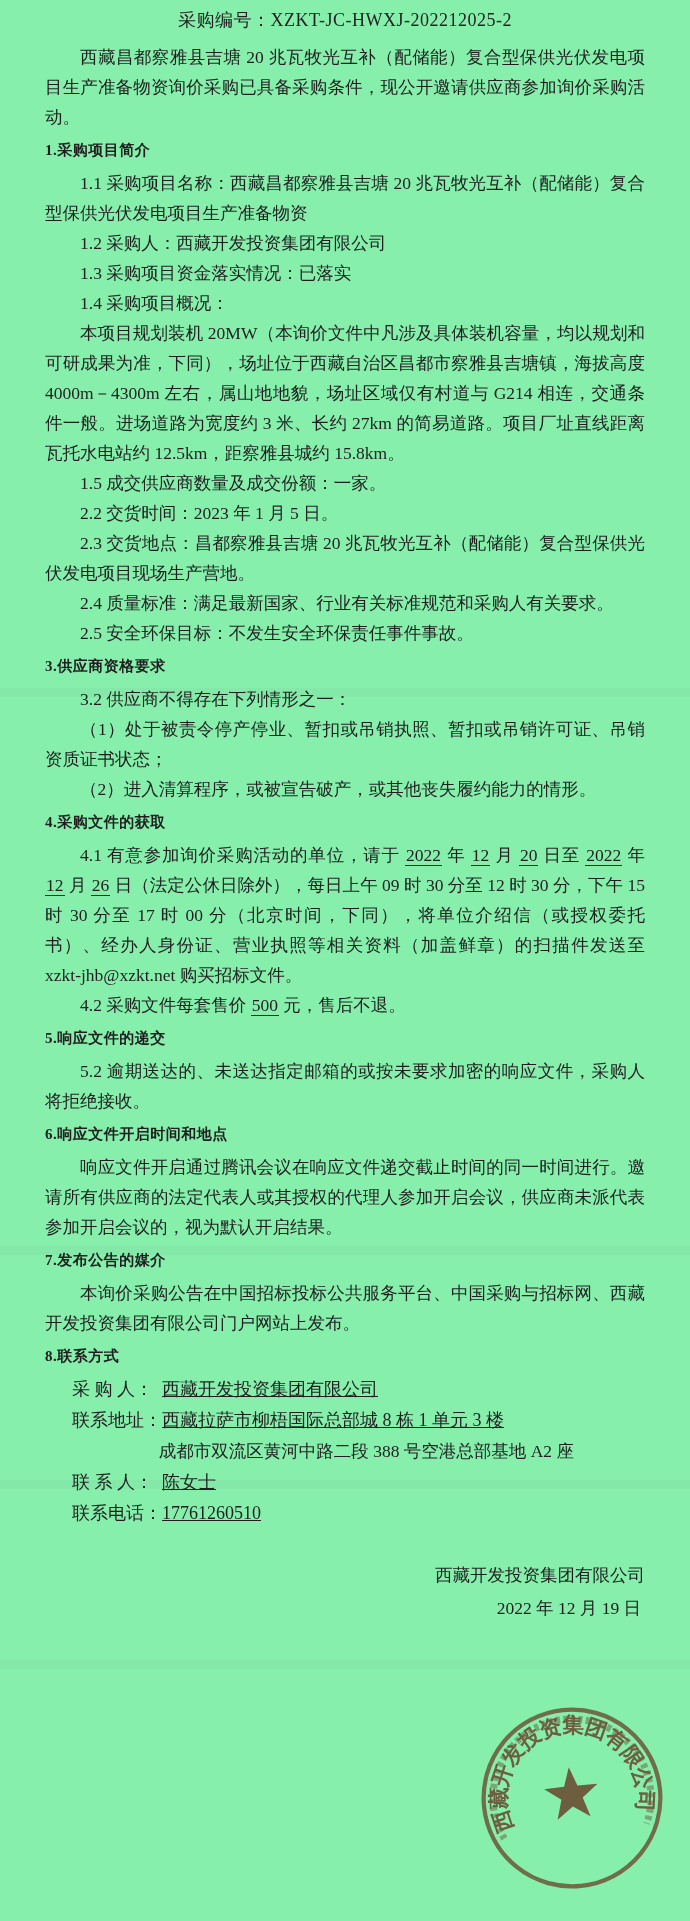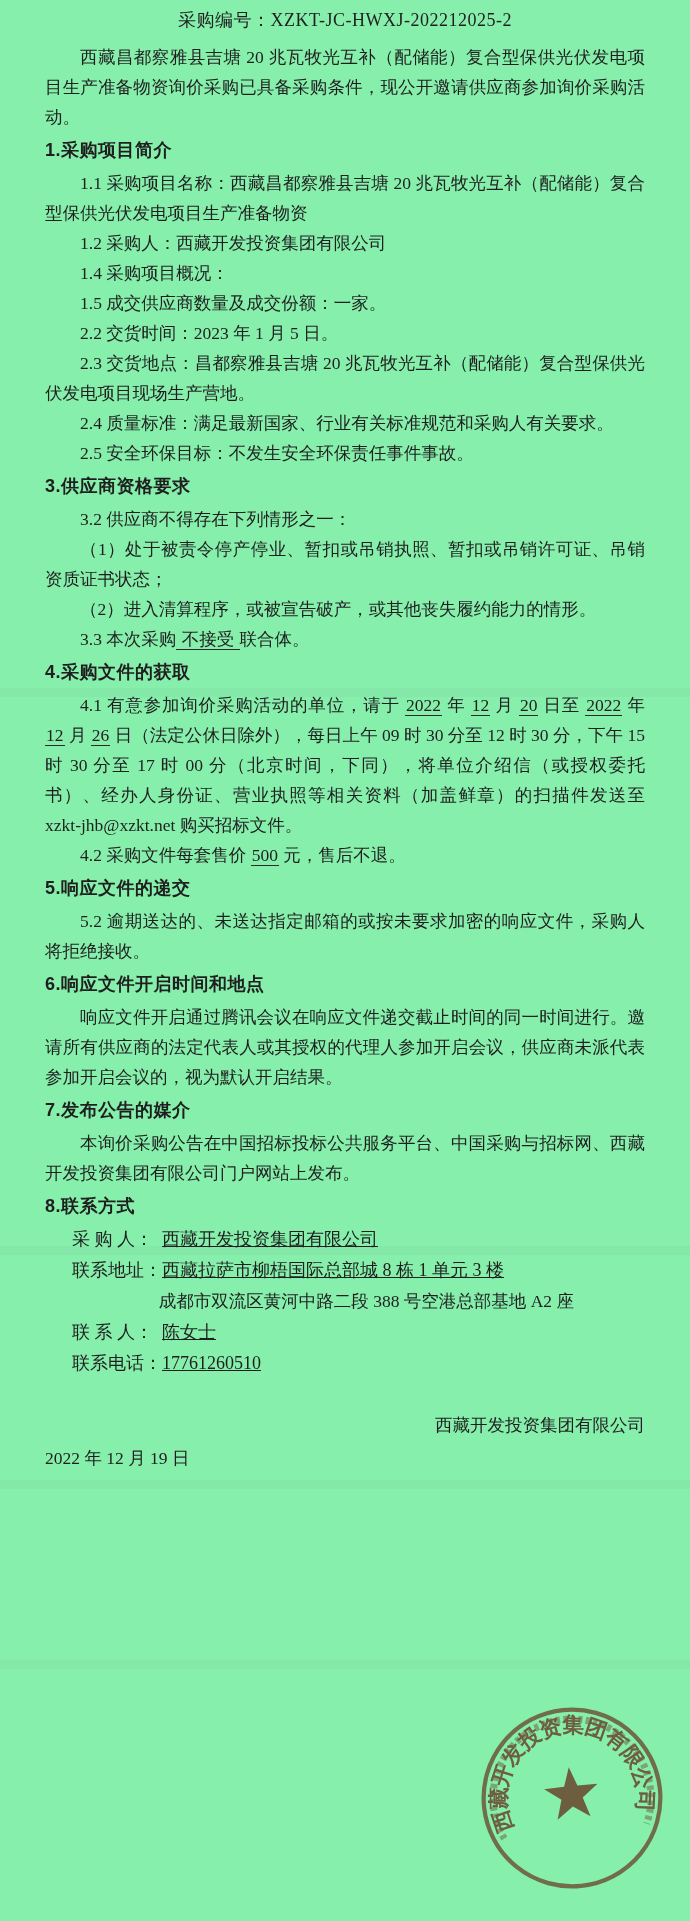--- a/index.html
+++ b/index.html
@@ -25,23 +25,23 @@
   }
   .doc-body { position: relative; }
   .docno {
     text-align: center;
     font-size: 18px;
     line-height: 30px;
     margin: 0 0 7px 0;
     letter-spacing: 0.5px;
   }
   .h {
-    font-family: Liberation Sans, sans-serif;
+    font-family: Liberation Serif, serif;
     font-weight: 700;
-    font-size: 18px;
+    font-size: 15px;
     line-height: 30px;
     margin: 3px 0 3px 0;
     letter-spacing: 0.5px;
   }
   .p {
     font-size: 17.5px;
     line-height: 30px;
     margin: 0;
     text-indent: 2em;
     text-align: justify;
@@ -70,21 +70,21 @@
     margin: 30px 0 0 0;
     font-size: 17.5px;
     line-height: 33px;
     text-align: right;
     text-indent: 0;
   }
   .sign-date {
     margin: 0;
     font-size: 17.5px;
     line-height: 33px;
-    text-align: left;
+    text-align: right;
     text-indent: 0;
     padding-right: 4px;
   }
   .stamp {
     position: absolute;
     left: 478px;
     top: 1704px;
     width: 188px;
     height: 188px;
     color: #c5413a;
@@ -107,31 +107,32 @@
   <div class="band" style="top:1246px"></div>
   <div class="band" style="top:1480px"></div>
   <div class="band" style="top:1660px"></div>
 
   <div class="doc-body">
       <p class="docno"><span>采购编号：XZKT-JC-HWXJ-202212025-2</span></p>
       <p class="p"><span>西藏昌都察雅县吉塘 20 兆瓦牧光互补（配储能）复合型保供光伏发电项目生产准备物资询价采购已具备采购条件，现公开邀请供应商参加询价采购活动。</span></p>
       <h2 class="h"><span>1.采购项目简介</span></h2>
       <p class="p"><span>1.1 采购项目名称：西藏昌都察雅县吉塘 20 兆瓦牧光互补（配储能）复合型保供光伏发电项目生产准备物资</span></p>
       <p class="p"><span>1.2 采购人：西藏开发投资集团有限公司</span></p>
+      <p class="p"><span>1.3 采购项目资金落实情况：已落实</span></p>
       <p class="p"><span>1.4 采购项目概况：</span></p>
+      <p class="p"><span>本项目规划装机 20MW（本询价文件中凡涉及具体装机容量，均以规划和可研成果为准，下同），场址位于西藏自治区昌都市察雅县吉塘镇，海拔高度 4000m－4300m 左右，属山地地貌，场址区域仅有村道与 G214 相连，交通条件一般。进场道路为宽度约 3 米、长约 27km 的简易道路。项目厂址直线距离瓦托水电站约 12.5km，距察雅县城约 15.8km。</span></p>
       <p class="p"><span>1.5 成交供应商数量及成交份额：一家。</span></p>
       <p class="p"><span>2.2 交货时间：2023 年 1 月 5 日。</span></p>
       <p class="p"><span>2.3 交货地点：昌都察雅县吉塘 20 兆瓦牧光互补（配储能）复合型保供光伏发电项目现场生产营地。</span></p>
       <p class="p"><span>2.4 质量标准：满足最新国家、行业有关标准规范和采购人有关要求。</span></p>
       <p class="p"><span>2.5 安全环保目标：不发生安全环保责任事件事故。</span></p>
       <h2 class="h"><span>3.供应商资格要求</span></h2>
       <p class="p"><span>3.2 供应商不得存在下列情形之一：</span></p>
       <p class="p"><span>（1）处于被责令停产停业、暂扣或吊销执照、暂扣或吊销许可证、吊销资质证书状态；</span></p>
       <p class="p"><span>（2）进入清算程序，或被宣告破产，或其他丧失履约能力的情形。</span></p>
-      <p class="p"><span>3.3 本次采购</span><span class="u"> 不接受 </span><span>联合体。</span></p>
       <h2 class="h"><span>4.采购文件的获取</span></h2>
       <p class="p"><span>4.1 有意参加询价采购活动的单位，请于 </span><span class="u">2022</span><span> 年 </span><span class="u">12</span><span> 月 </span><span class="u">20</span><span> 日至 </span><span class="u">2022</span><span> 年 </span><span class="u">12</span><span> 月 </span><span class="u">26</span><span> 日（法定公休日除外），每日上午 09 时 30 分至 12 时 30 分，下午 15 时 30 分至 17 时 00 分（北京时间，下同），将单位介绍信（或授权委托书）、经办人身份证、营业执照等相关资料（加盖鲜章）的扫描件发送至 xzkt-jhb@xzkt.net 购买招标文件。</span></p>
       <p class="p"><span>4.2 采购文件每套售价 </span><span class="u">500</span><span> 元，售后不退。</span></p>
       <h2 class="h"><span>5.响应文件的递交</span></h2>
       <p class="p"><span>5.2 逾期送达的、未送达指定邮箱的或按未要求加密的响应文件，采购人将拒绝接收。</span></p>
       <h2 class="h"><span>6.响应文件开启时间和地点</span></h2>
       <p class="p"><span>响应文件开启通过腾讯会议在响应文件递交截止时间的同一时间进行。邀请所有供应商的法定代表人或其授权的代理人参加开启会议，供应商未派代表参加开启会议的，视为默认开启结果。</span></p>
       <h2 class="h"><span>7.发布公告的媒介</span></h2>
       <p class="p"><span>本询价采购公告在中国招标投标公共服务平台、中国采购与招标网、西藏开发投资集团有限公司门户网站上发布。</span></p>
       <h2 class="h"><span>8.联系方式</span></h2>

